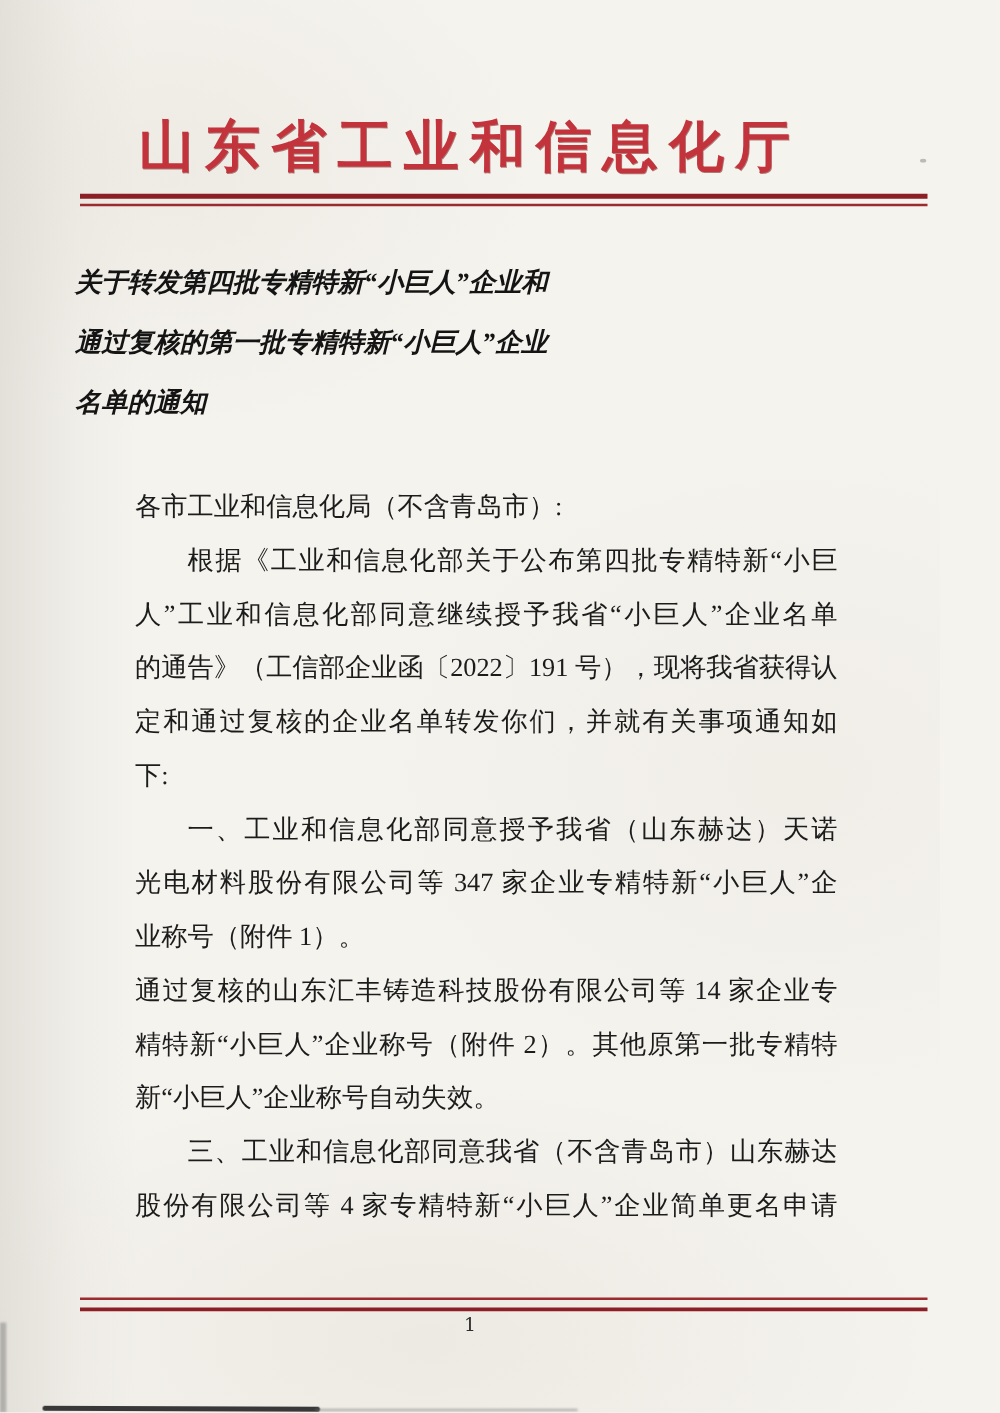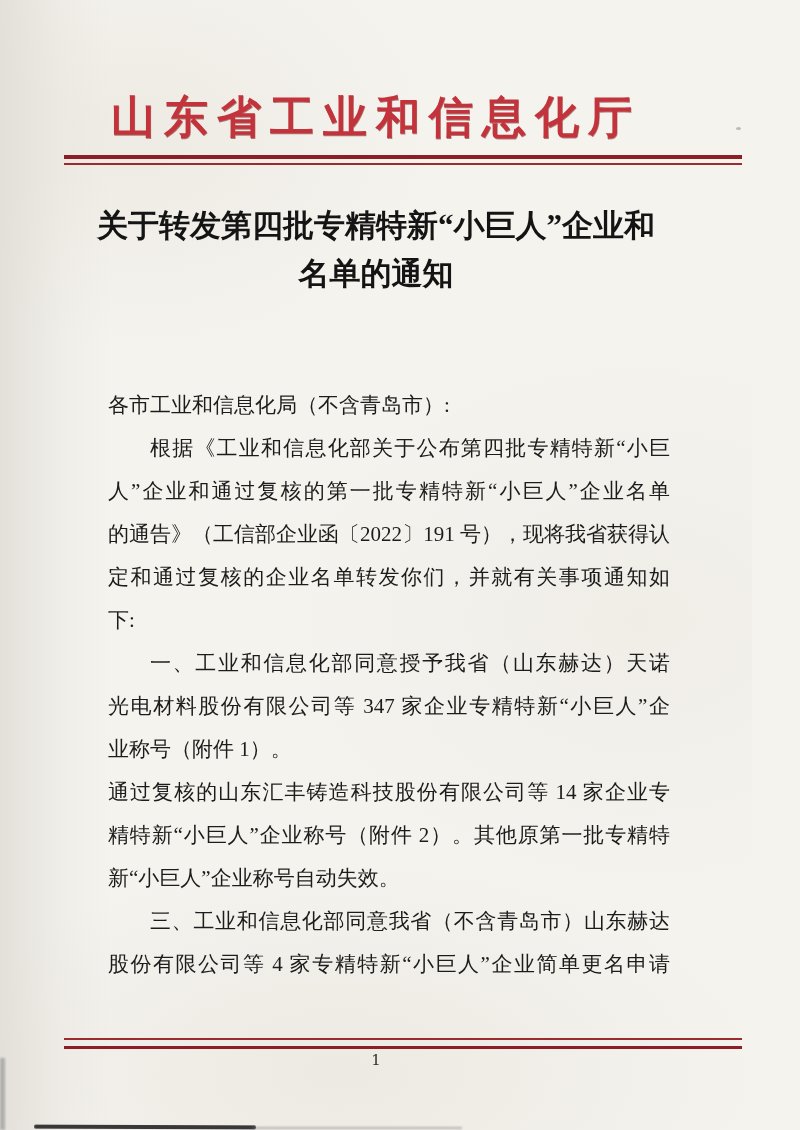--- a/index.html
+++ b/index.html
@@ -31,22 +31,22 @@
     font-size: 44px; font-weight: 700;
     color: var(--header-red);
     letter-spacing: 9px;
     text-shadow: 0.6px 0.6px 0 rgba(120,20,20,0.55);
   }
   .hrule-thick { position: absolute; left: 64px; top: 155px; width: 678px; height: 4px; background: var(--rule-dark); }
   .hrule-thin  { position: absolute; left: 64px; top: 163px; width: 678px; height: 2px; background: var(--rule-mid); }
   
   .doc-title {
     position: absolute; top: 202px; left: 60px; right: 60px;
-    text-align: center; font-size: 31px; font-weight: 700;
-    line-height: 48px; color: #141414;
+    text-align: left; font-size: 21px; font-weight: 700;
+    line-height: 48px; color: #141414; font-style: italic;
   }
   
   .doc-body {
     position: absolute; left: 108px; top: 384px; width: 562px;
     font-size: 21px; line-height: 43px; color: var(--body-text);
   }
   .bl { height: 43px; white-space: nowrap; }
   .bl.j { white-space: normal; text-align: justify; text-align-last: justify; font-family: Liberation Serif, serif; }
   .bl.ind { text-indent: 2em; }
   
@@ -80,27 +80,28 @@
 
 <div class="page">
 
   <div class="org-name">山东省工业和信息化厅</div>
 
   <div class="hrule-thick"></div>
   <div class="hrule-thin"></div>
 
   <div class="doc-title">
     <div>关于转发第四批专精特新“小巨人”企业和</div>
+    <div>通过复核的第一批专精特新“小巨人”企业</div>
     <div>名单的通知</div>
   </div>
 
   <div class="doc-body">
       <div class="bl">各市工业和信息化局（不含青岛市）:</div>
       <div class="bl j ind">根据《工业和信息化部关于公布第四批专精特新“小巨</div>
-      <div class="bl j">人”企业和通过复核的第一批专精特新“小巨人”企业名单</div>
+      <div class="bl j">人”工业和信息化部同意继续授予我省“小巨人”企业名单</div>
       <div class="bl j">的通告》（工信部企业函〔2022〕191 号），现将我省获得认</div>
       <div class="bl j">定和通过复核的企业名单转发你们，并就有关事项通知如</div>
       <div class="bl">下:</div>
       <div class="bl j ind">一、工业和信息化部同意授予我省（山东赫达）天诺</div>
       <div class="bl j">光电材料股份有限公司等 347 家企业专精特新“小巨人”企</div>
       <div class="bl">业称号（附件 1）。</div>
       <div class="bl j">通过复核的山东汇丰铸造科技股份有限公司等 14 家企业专</div>
       <div class="bl j">精特新“小巨人”企业称号（附件 2）。其他原第一批专精特</div>
       <div class="bl">新“小巨人”企业称号自动失效。</div>
       <div class="bl j ind">三、工业和信息化部同意我省（不含青岛市）山东赫达</div>

